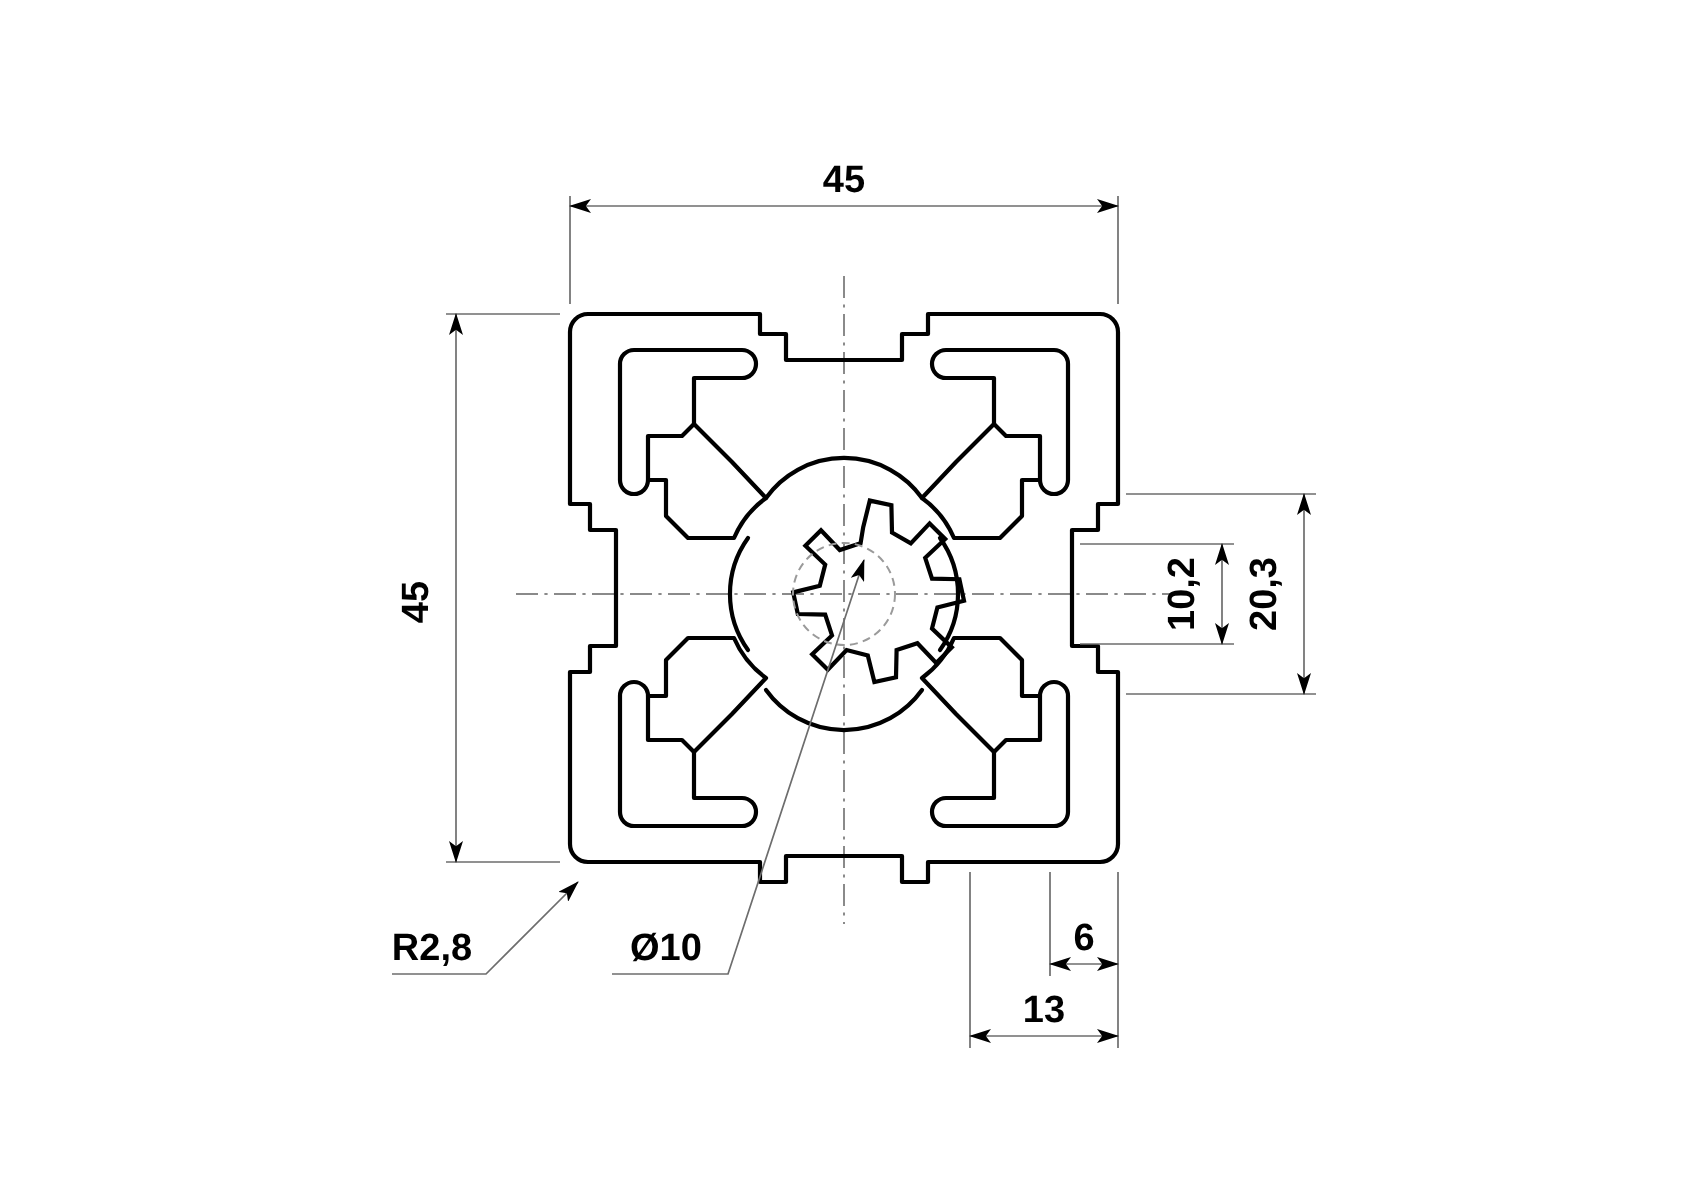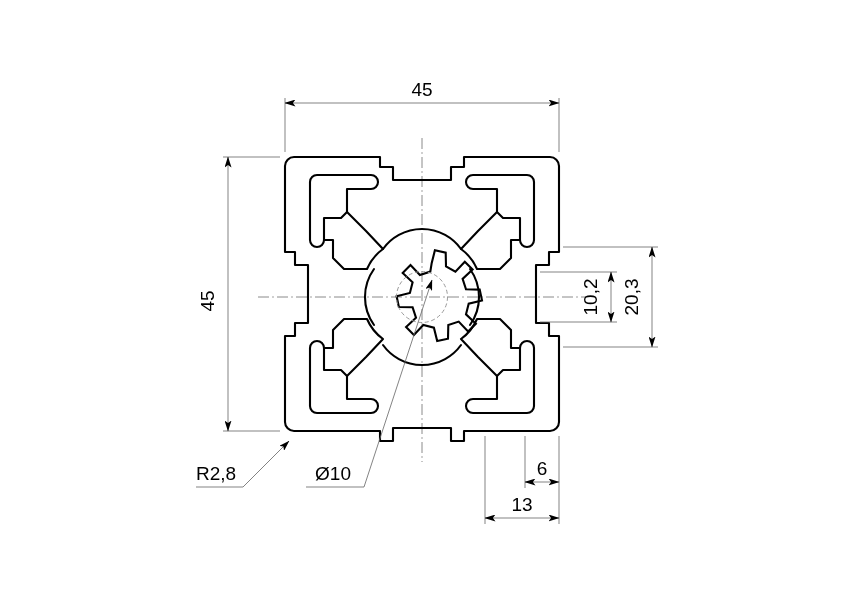--- a/index.html
+++ b/index.html
@@ -12,20 +12,21 @@
     width: 850px;
     height: 600px;
     overflow: hidden;
     font-family: "Liberation Sans", sans-serif;
   }
   #drawing-root {
     position: relative;
     width: 850px;
     height: 600px;
     background: #ffffff;
+    font-weight: bold;
   }
   svg#technical-drawing {
     display: block;
     width: 850px;
     height: 600px;
   }
   .profile-outline {
     fill: none;
     stroke: #000000;
     stroke-width: 2.1;

